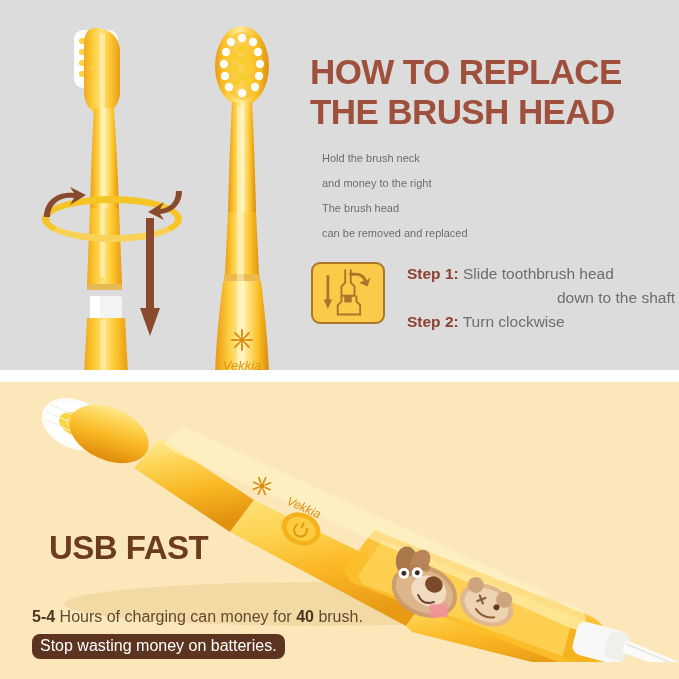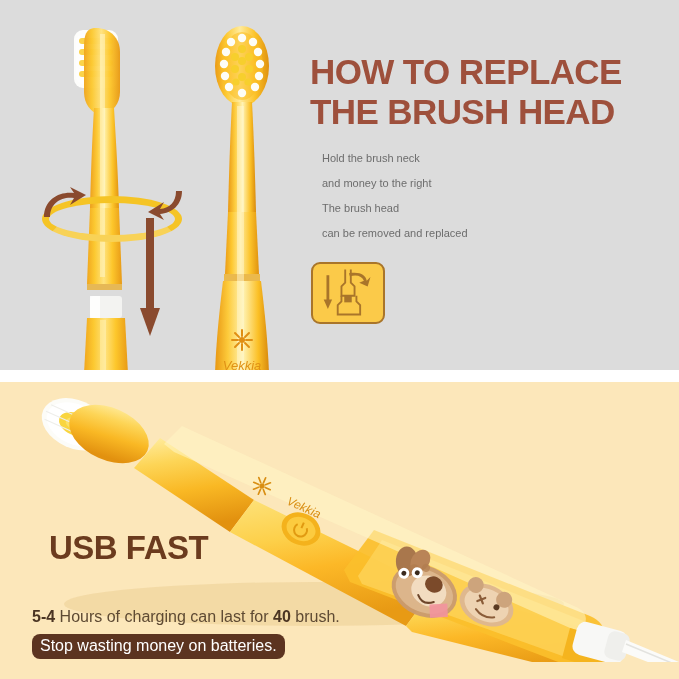--- a/index.html
+++ b/index.html
@@ -264,20 +264,31 @@
 
           <g fill="none" stroke="#a9752a" stroke-width="2">
             <path d="M34,6 L34,20 L30,24 L30,34 L44,34 L44,24 L40,20 L40,6"></path>
             <path d="M30,34 L30,40 L26,44 L26,54 L50,54 L50,44 L46,40 L46,34"></path>
           </g>
           <rect x="33" y="34" width="8" height="7" fill="#a9752a"></rect>
 
           <path d="M38,10 C50,8 56,12 57,18 L61,14 L58,24 L49,20 L54,18 C52,13 47,11 39,13 Z" fill="#a9752a"></path>
         </svg>
       </div>
+      <div class="steps-text">
+        <div>
+          <span class="lbl">Step 1:</span>
+          <span>Slide toothbrush head</span>
+          <span class="row2">down to the shaft</span>
+        </div>
+        <div>
+          <span class="lbl">Step 2:</span>
+          <span>Turn clockwise</span>
+        </div>
+      </div>
     </div>
   </div>
 
   <div class="panel-divider"></div>
 
   <div class="panel-bottom">
 
     <svg class="art bottom-brush" style="left:14px; top:0px; width:665px; height:280px;" viewBox="0 0 665 280">
       <defs>
         <linearGradient id="bg1" x1="0" y1="0" x2="0.25" y2="1">
@@ -416,18 +427,18 @@
         <path d="M612,258 L665,280 L665,292 L608,270 Z" fill="#fbfbf9"></path>
         <path d="M612,262 L665,284" stroke="#e3e3df" stroke-width="1.5"></path>
       </g>
     </svg>
 
     <div class="usb-title" style="top:147px;">
       <span>USB FAST</span>
     </div>
 
     <div class="usb-sub" style="top:225px;">
-      <b>5-4</b><span> Hours of charging can last  for </span><b>40</b><span> brush.</span>
+      <b>5-4</b><span> Hours of charging can money  for </span><b>40</b><span> brush.</span>
     </div>
 
     <div class="usb-banner" style="top:252px;">Stop wasting money on batteries.</div>
   </div>
 </div>
 
 </body></html>

